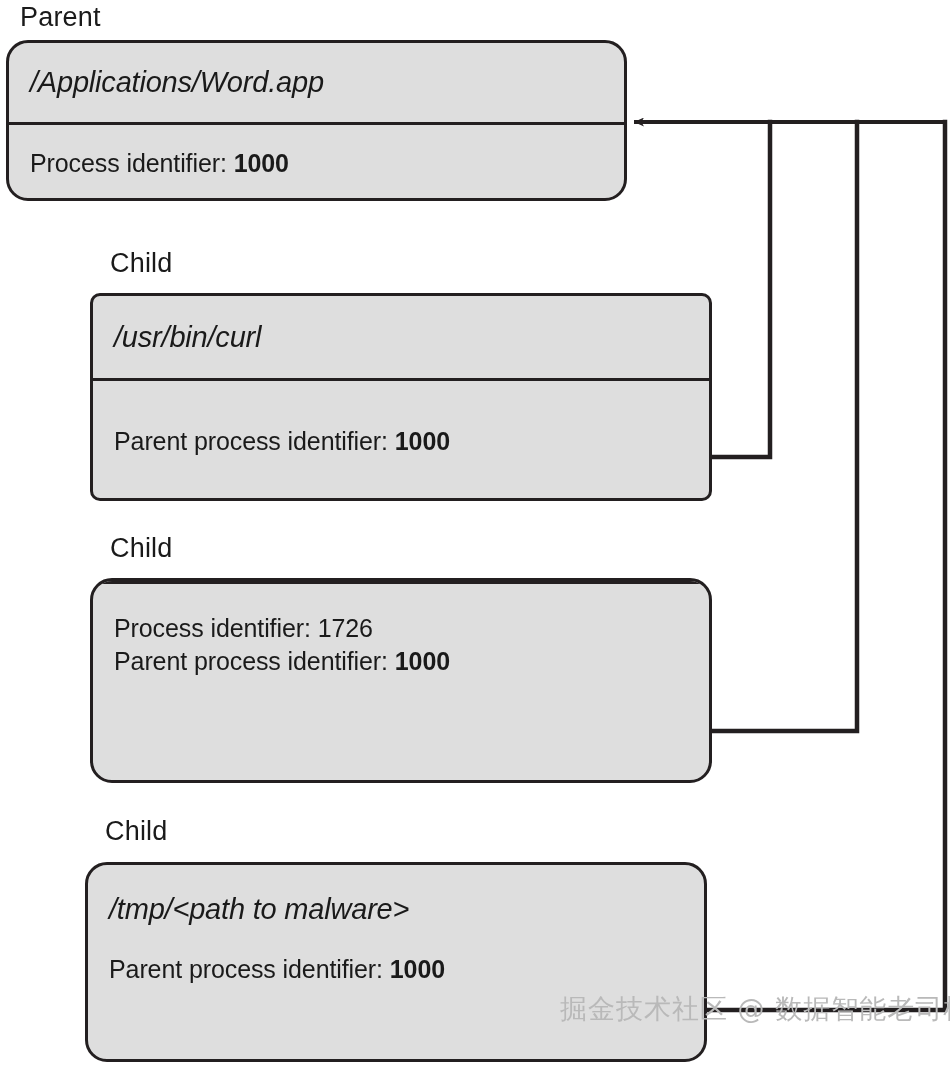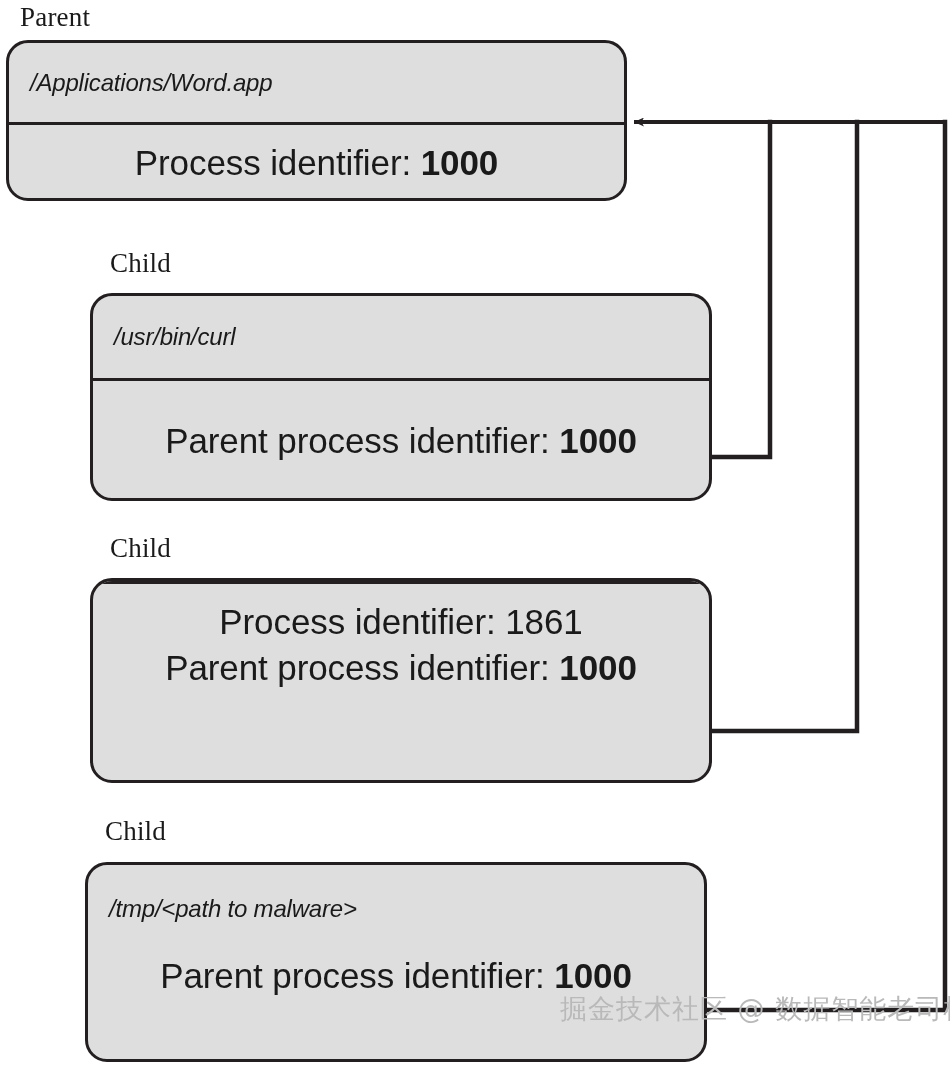--- a/index.html
+++ b/index.html
@@ -27,83 +27,81 @@
   }
 
   
   .grp-label {
     position: absolute;
     font-size: 27px;
     color: #1a1a1a;
     letter-spacing: 0.2px;
     white-space: nowrap;
     line-height: 1;
-    font-family: Liberation Serif, serif;
   }
 
   
   .pbox {
     position: absolute;
     background: #dedede;
     border: 3px solid #231f20;
     border-radius: 22px;
     box-sizing: border-box;
     overflow: hidden;
   }
   .pbox .path-row {
     box-sizing: border-box;
     display: flex;
     align-items: center;
     padding: 12px 21px;
     font-style: italic;
-    font-size: 24px;
+    font-size: 29px;
     color: #1a1a1a;
     white-space: nowrap;
     letter-spacing: -0.2px;
     text-align: center;
   }
   .pbox .divider {
     height: 3px;
     background: #231f20;
     width: 100%;
   }
   .pbox .info-row {
     box-sizing: border-box;
     padding: 0 21px;
     display: flex;
     flex-direction: column;
     justify-content: center;
     flex: 1 1 auto;
   }
   .pbox .info-line {
-    font-size: 35px;
+    font-size: 25px;
     color: #1a1a1a;
     white-space: nowrap;
     line-height: 1.32;
     letter-spacing: -0.1px;
-    text-align: center;
   }
   .pbox .info-line b {
     font-weight: bold;
   }
 
   
   #label-parent { left: 20px; top: 4px; }
   #box-parent {
     left: 6px; top: 40px;
     width: 621px; height: 161px;
   }
   #box-parent .path-row { height: 79px; }
   #box-parent .info-row  { height: 76px; }
 
   
   #label-child-1 { left: 110px; top: 250px; }
   #box-child-1 {
     left: 90px; top: 293px;
-    width: 622px; height: 208px;
+    width: 622px; height: 208px; border-radius: 10px;
   }
   #box-child-1 .path-row { height: 82px; }
   #box-child-1 .info-row  { height: 120px; }
 
   
   #label-child-2 { left: 110px; top: 535px; }
   #box-child-2 {
     left: 90px; top: 578px;
     width: 622px; height: 205px;
   }
@@ -179,21 +177,21 @@
     </div>
   </div>
 
   <div class="grp-label" id="label-child-2">Child</div>
 
   <div class="pbox" id="box-child-2">
     <div class="divider"></div>
     <div class="info-row">
       <div class="info-line">
         <span>Process identifier:</span>
-        <span>1861</span>
+        <span>1726</span>
       </div>
       <div class="info-line">
         <span>Parent process identifier:</span>
         <b>1000</b>
       </div>
     </div>
   </div>
 
   <div class="grp-label" id="label-child-3">Child</div>
 

